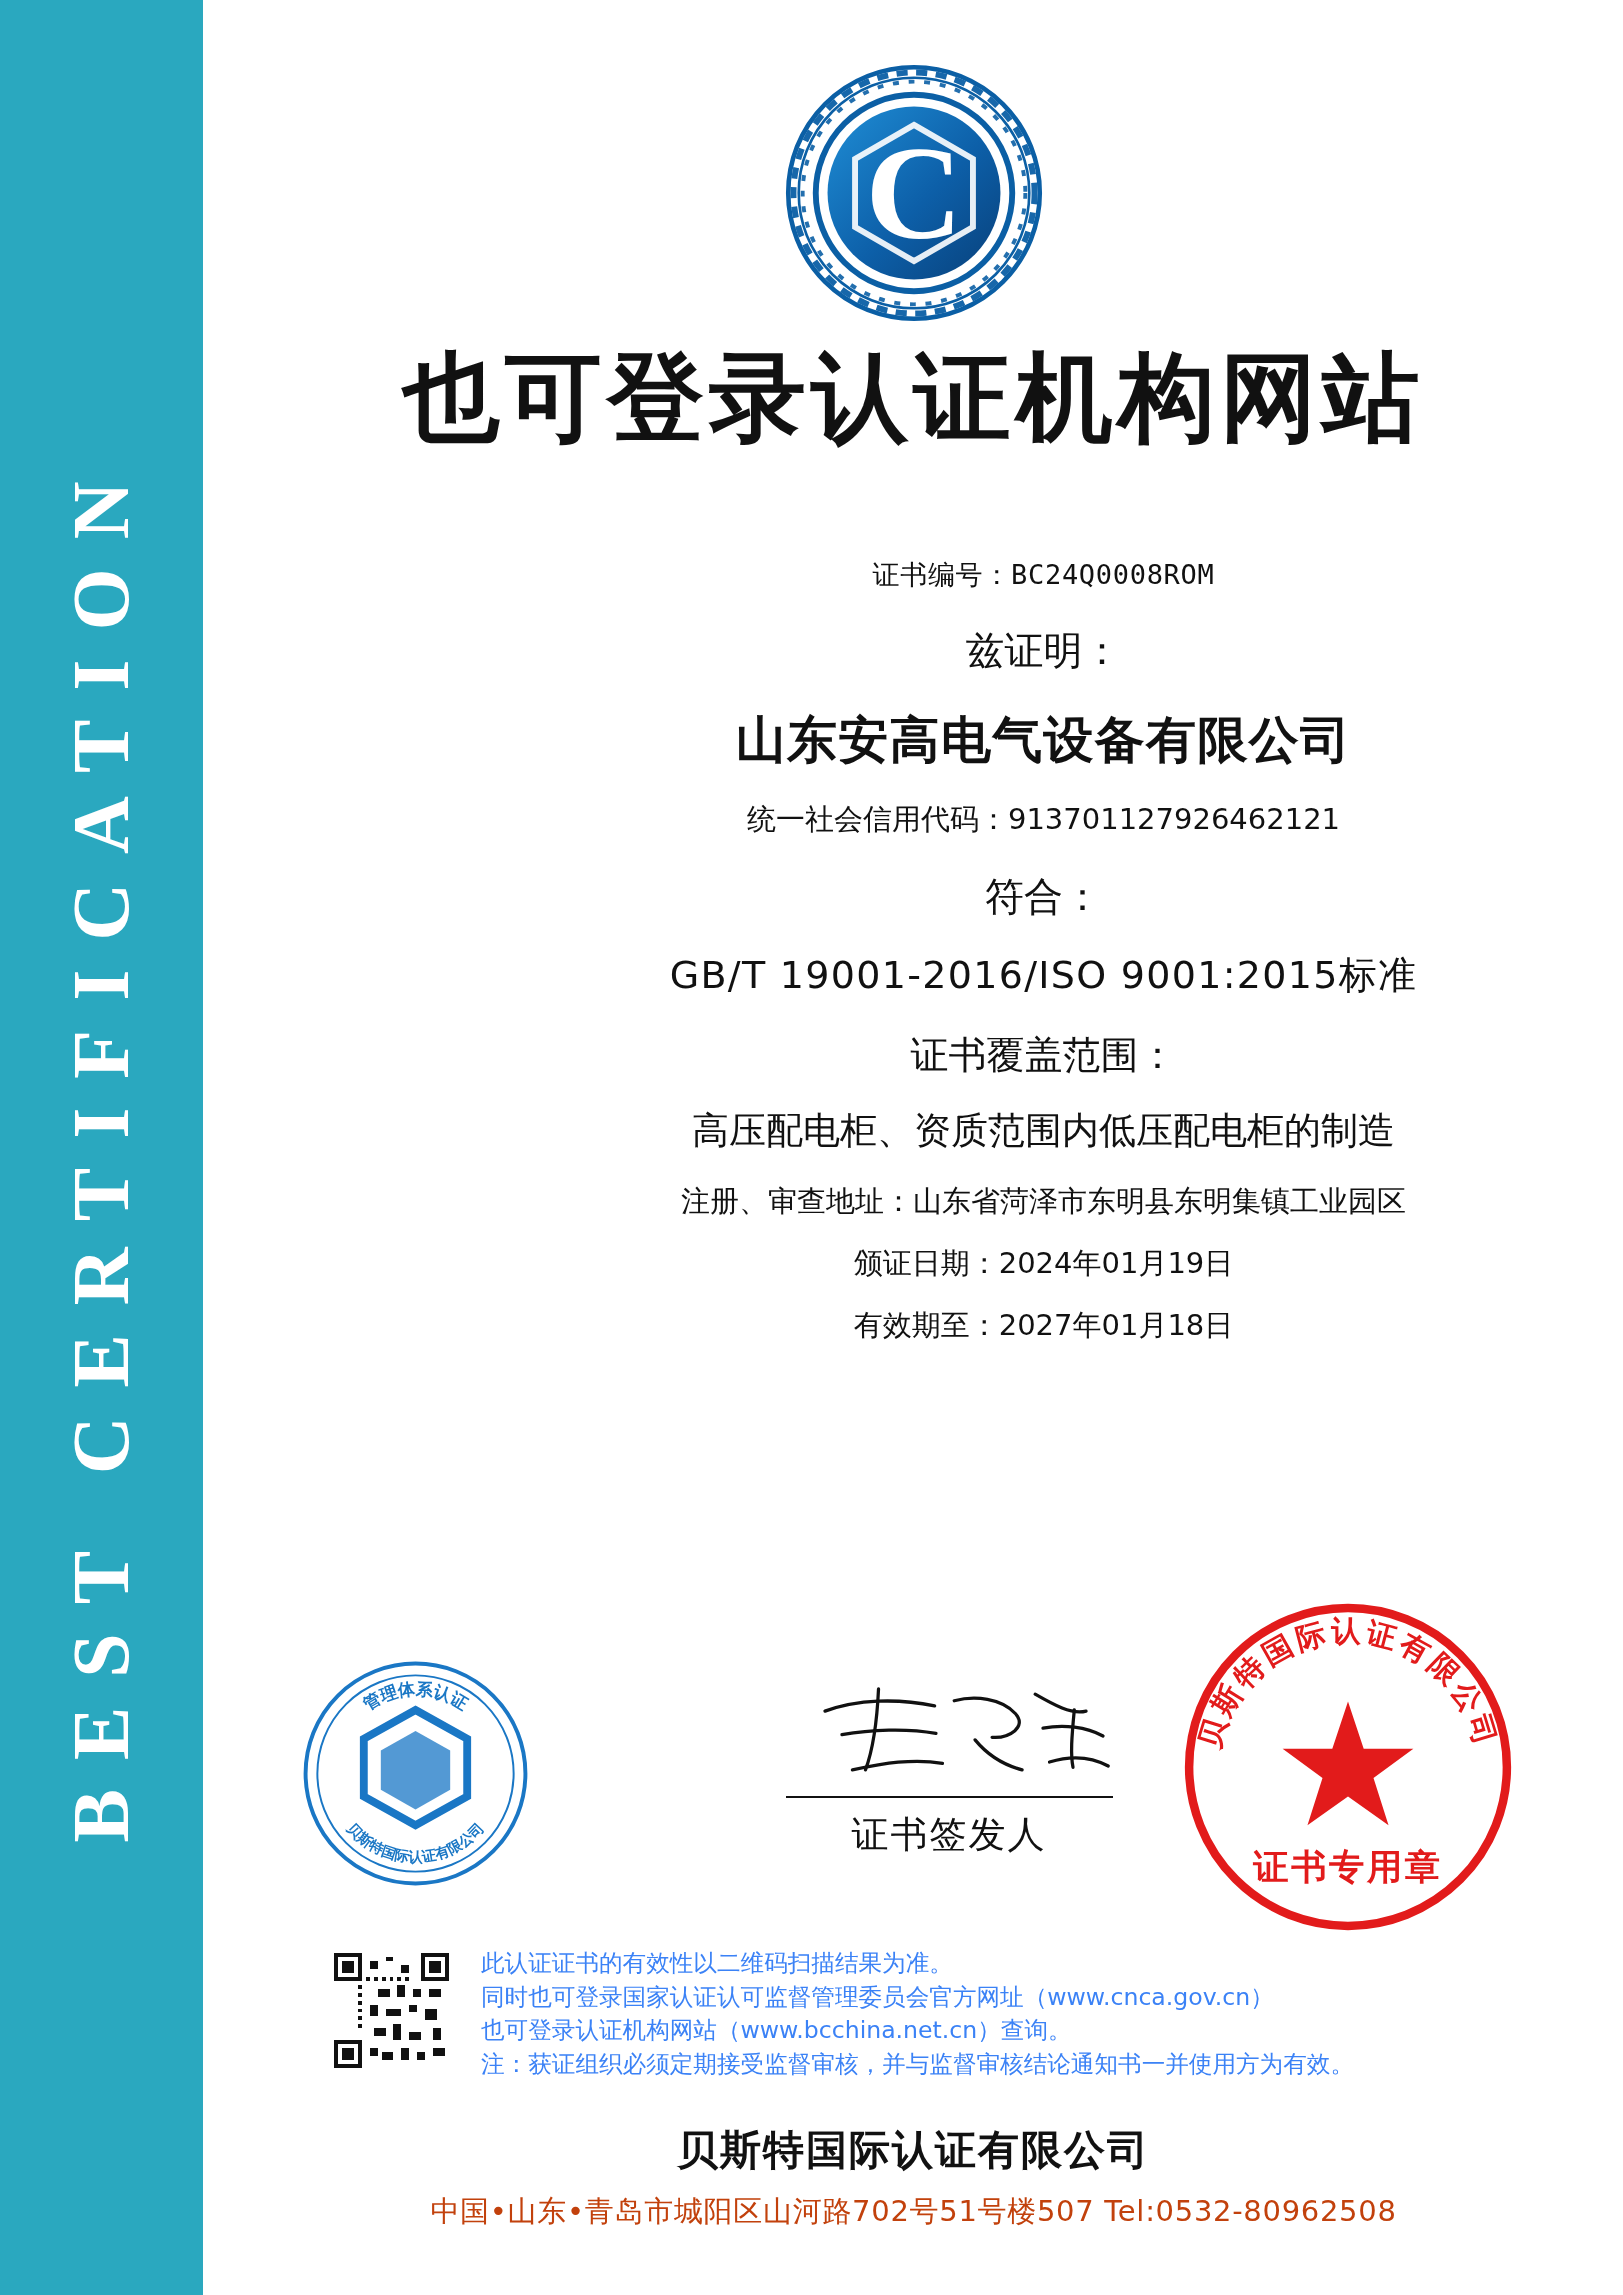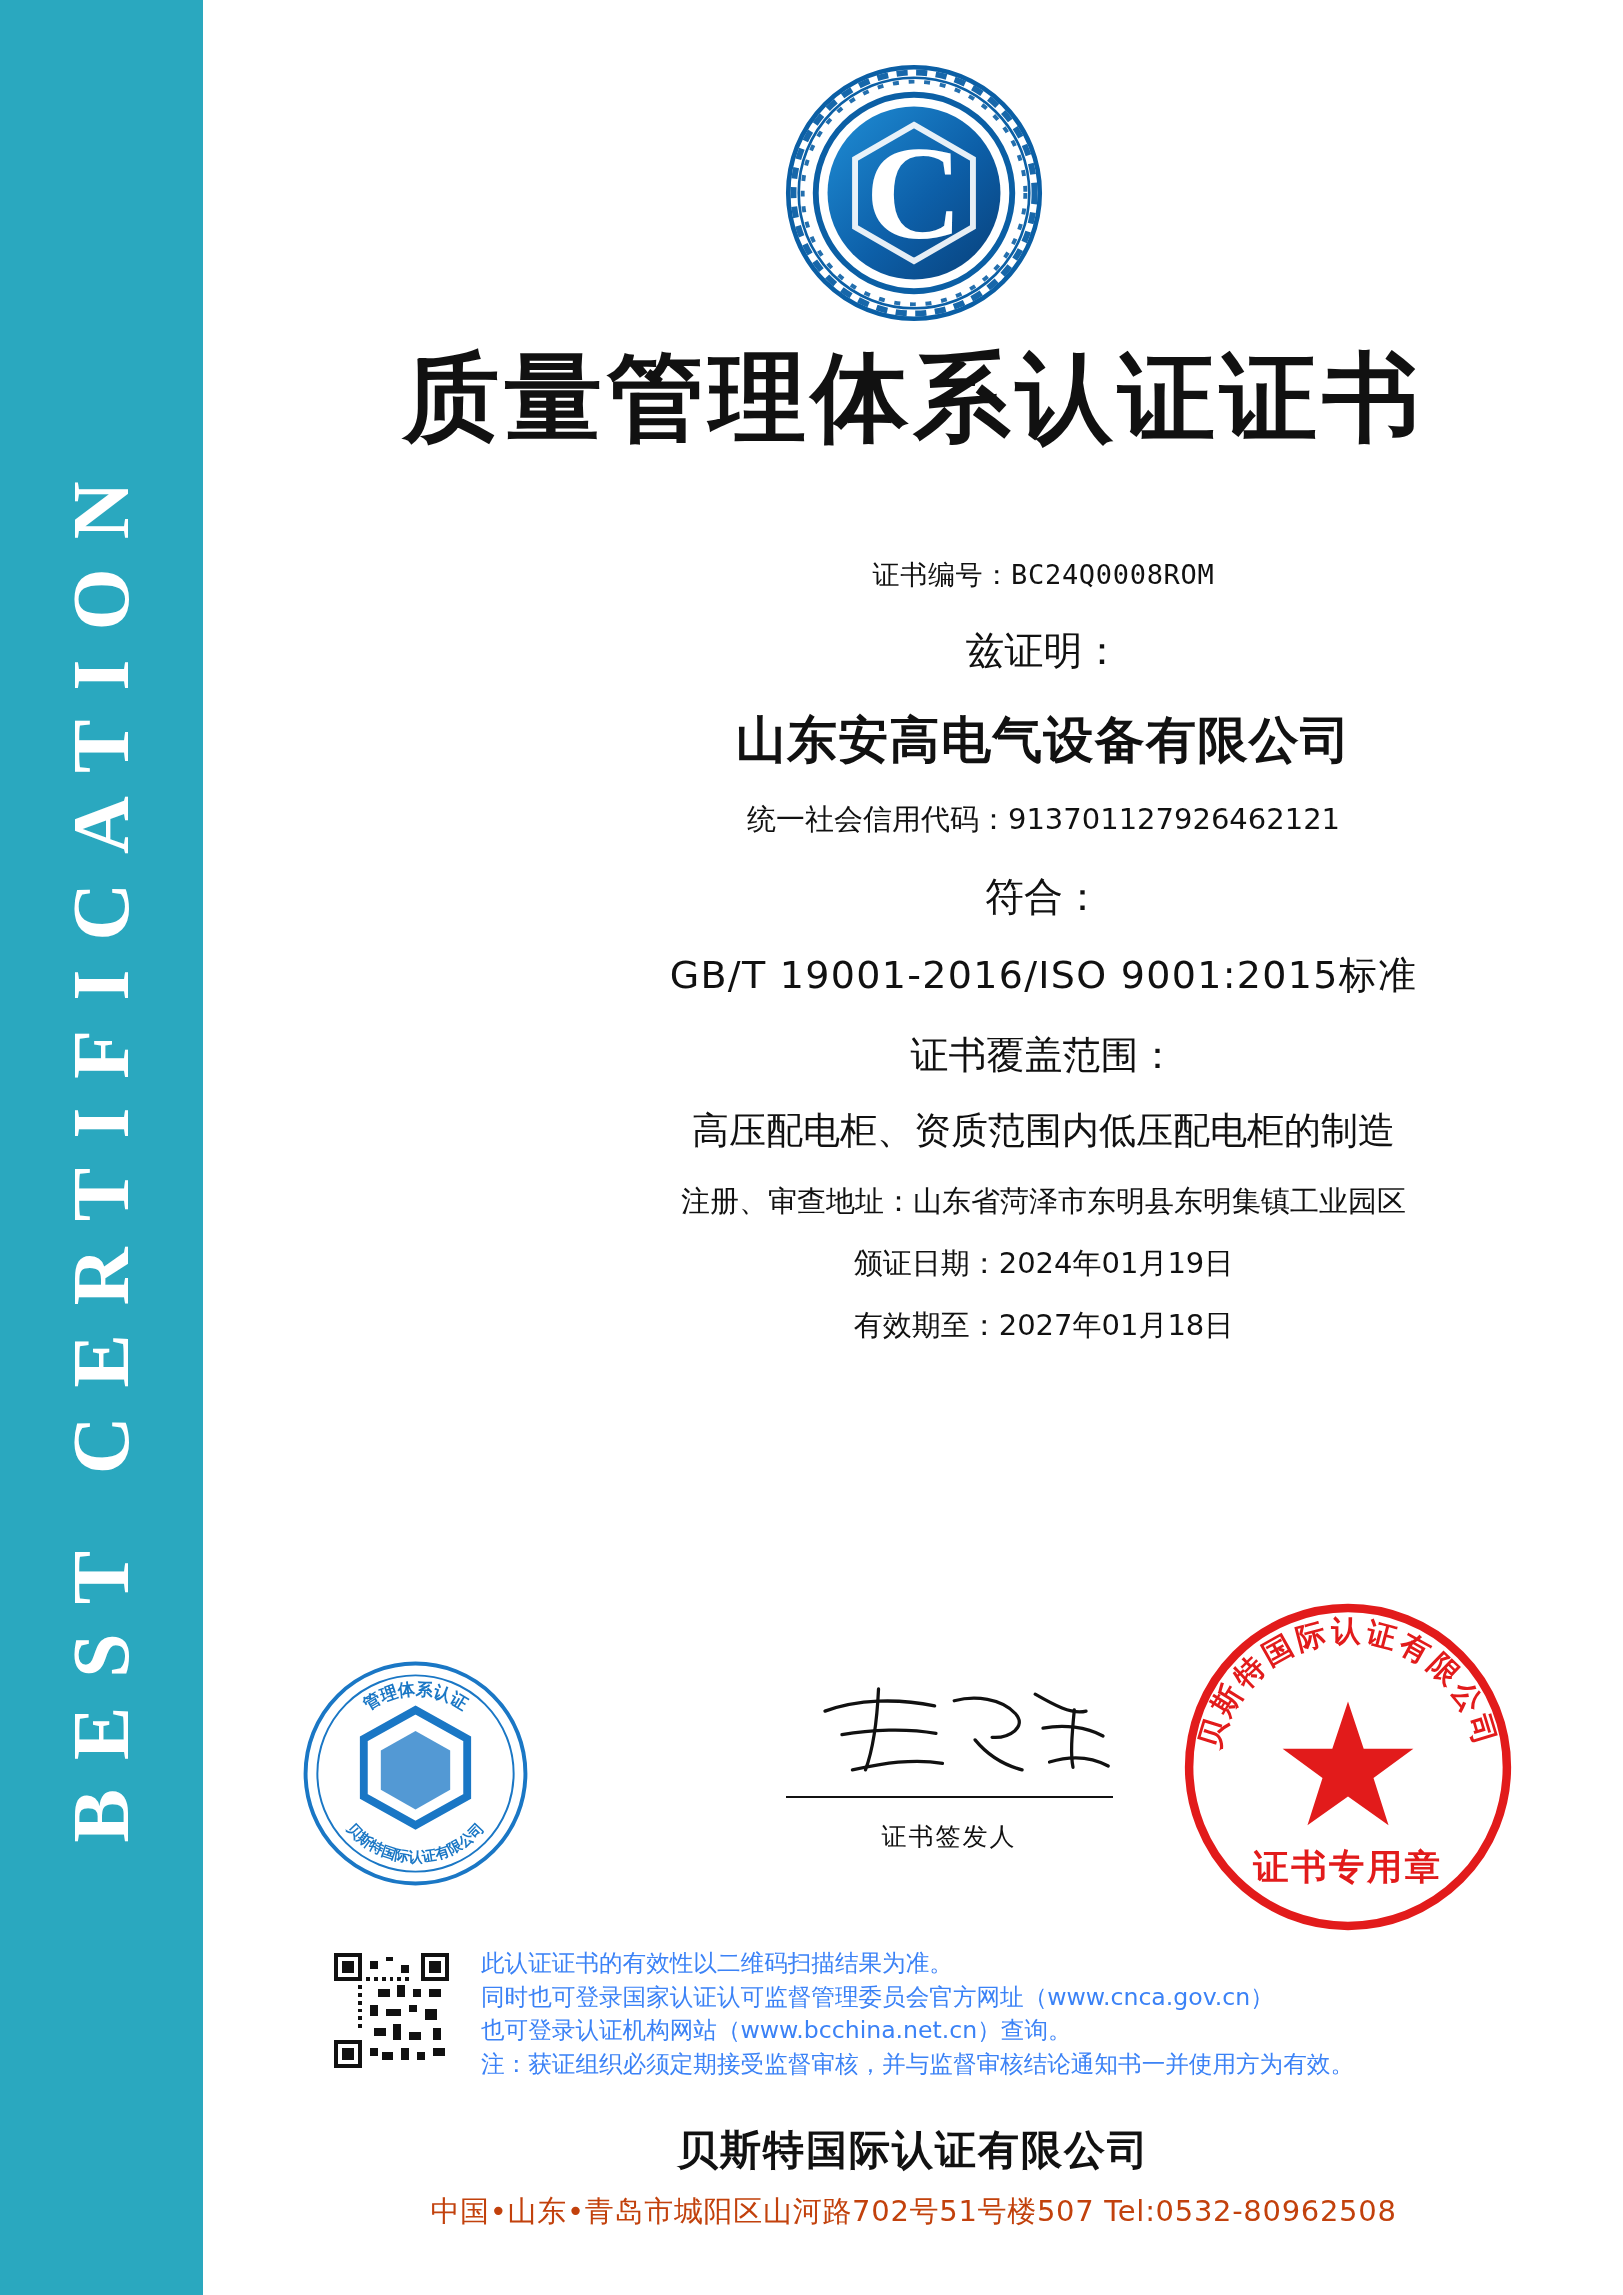--- a/index.html
+++ b/index.html
@@ -181,22 +181,22 @@
     height: 124px;
     position: relative;
   }
   .sig-line {
     width: 327px;
     height: 2px;
     background: #111111;
     margin: 0 auto;
   }
   .sig-label {
-    margin-top: 22px;
-    font-size: 25px;
+    margin-top: 12px;
+    font-size: 37px;
     letter-spacing: 2px;
     font-family: "DejaVu Sans", sans-serif;
     color: #111;
   }
   .seal-right {
     position: absolute;
     left: 975px;
     top: 1597px;
     width: 340px;
     height: 340px;
@@ -277,21 +277,21 @@
 
         <circle cx="200" cy="200" r="132" fill="url(#gblue)"></circle>
 
         <polygon points="200,96 290,148 290,252 200,304 110,252 110,148" fill="none" stroke="#ffffff" stroke-width="9" opacity="0.9"></polygon>
 
         <text x="200" y="268" text-anchor="middle" font-family="'Liberation Serif', serif" font-size="205" font-weight="700" fill="#ffffff">C</text>
       </svg>
     </div>
   </div>
 
-  <div class="main-title">质量管理体系认证证书</div>
+  <div class="main-title">也可登录认证机构网站</div>
 
   <div class="cert-body">
 
     <div class="line l-certno row-right">
       <span class="lbl">证书编号：</span><span>BC24Q0008ROM</span>
     </div>
 
     <div class="line l-hereby row-right">兹证明：</div>
 
     <div class="line l-company row-right">山东安高电气设备有限公司</div>

